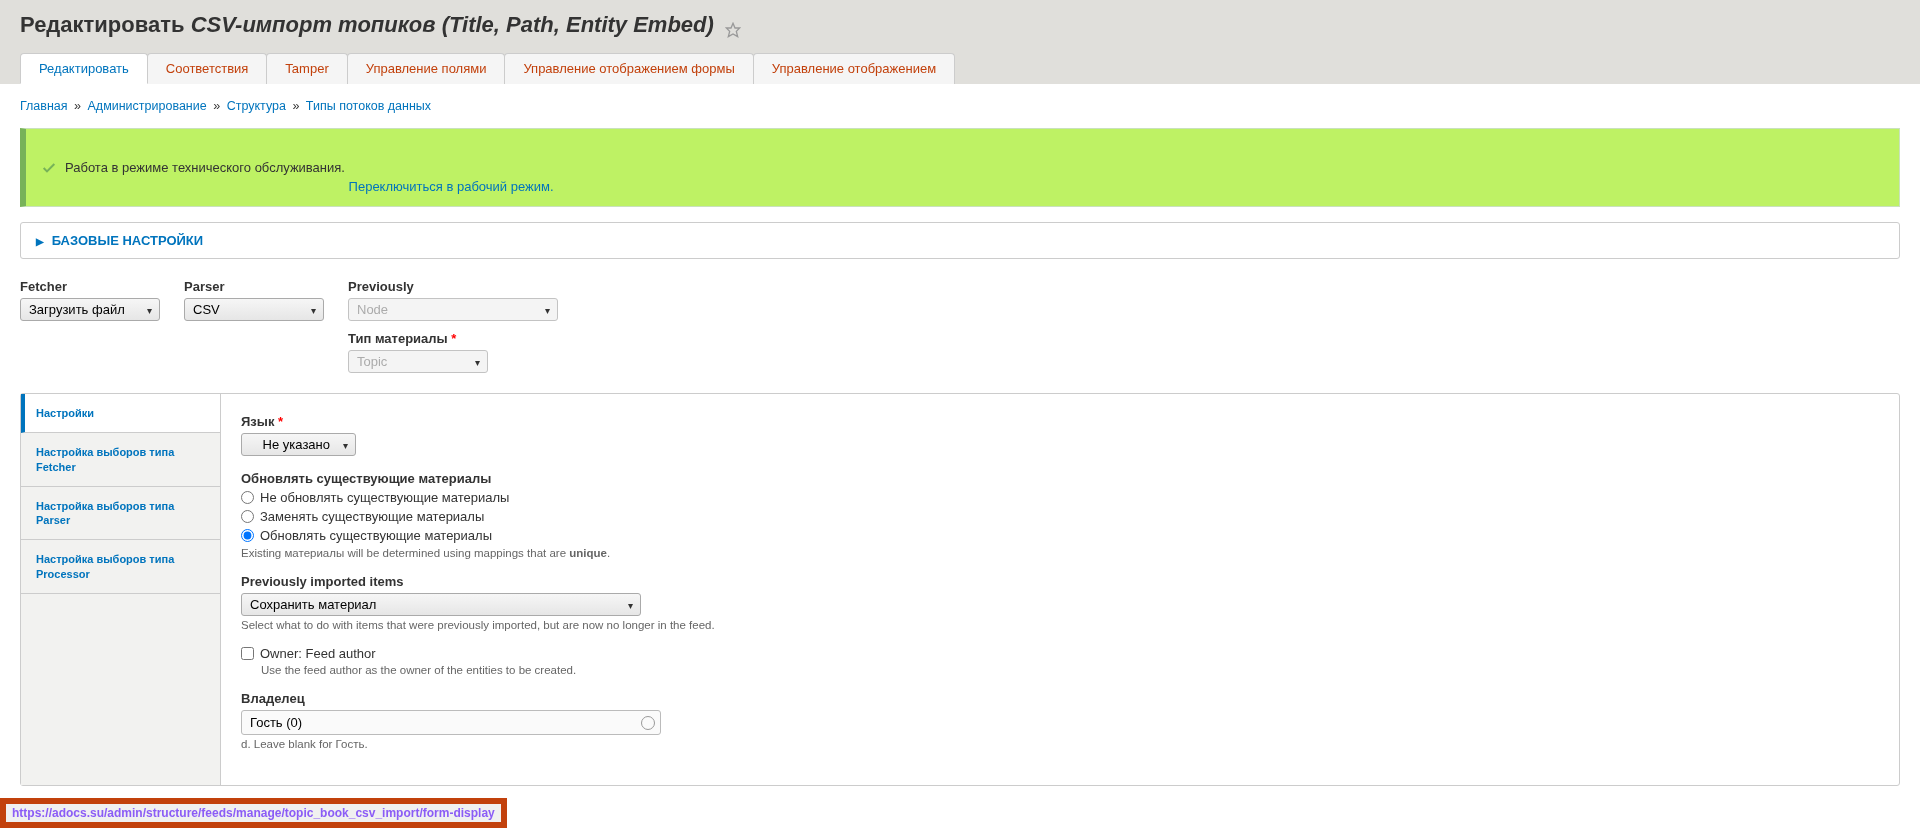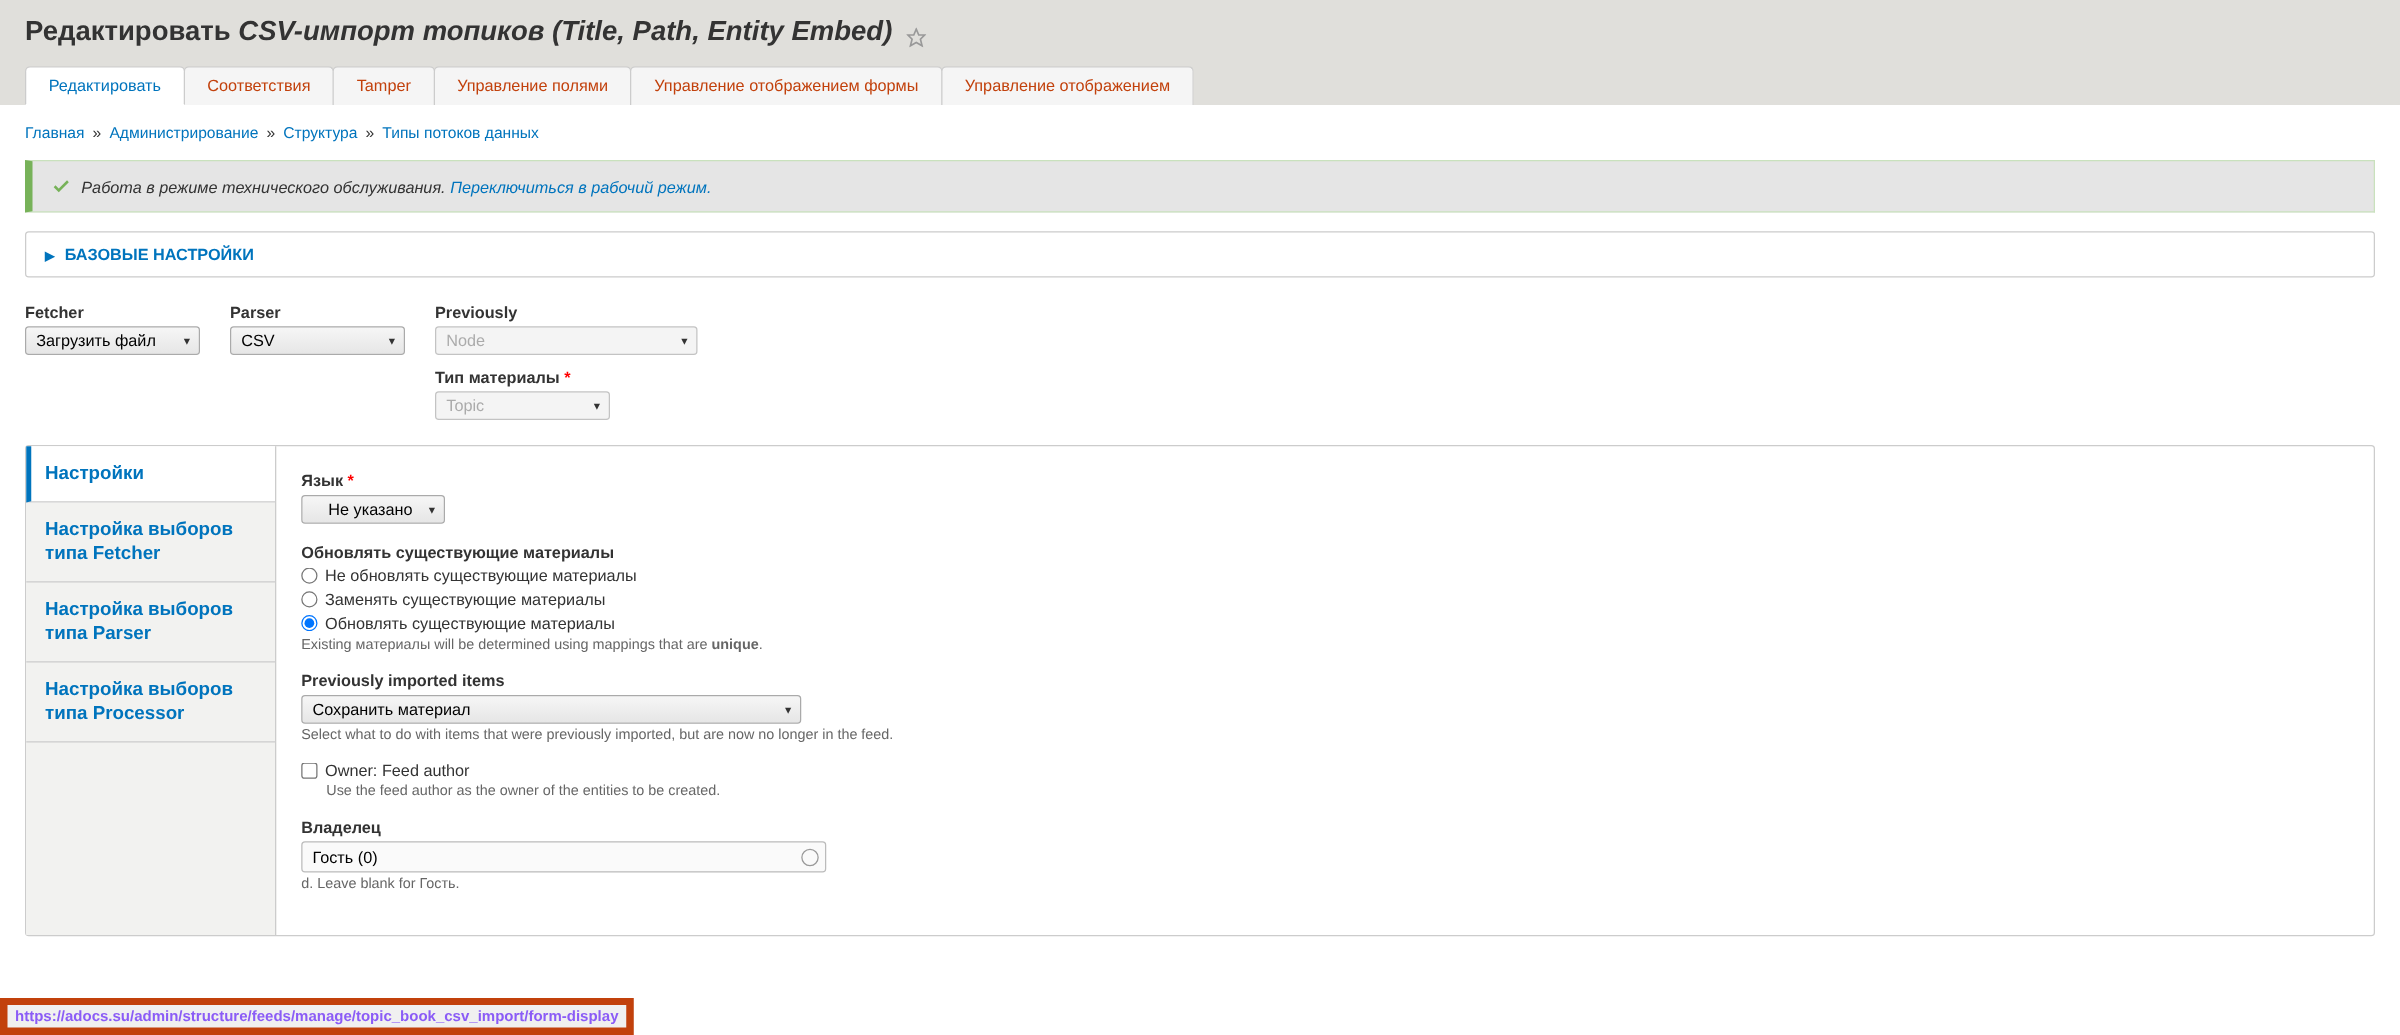--- a/index.html
+++ b/index.html
@@ -57,35 +57,34 @@
   }
   .breadcrumb {
     font-size: 12.5px;
     margin-bottom: 15px;
   }
   .breadcrumb a { color: #0074bd; text-decoration: none; }
   .breadcrumb .sep { color: #333; margin: 0 3px; }
   .status-message {
     border: 1px solid #c9e1bd;
     border-left: 6px solid #77b259;
-    background: #e5e5e5;
+    background: #bef264;
     padding: 12px 15px;
     margin-bottom: 15px;
     font-size: 13px;
     display: flex;
     align-items: center;
-    font-style: italic;
   }
   .status-message .check-icon {
     width: 16px;
     height: 16px;
     margin-right: 8px;
     color: #77b259;
   }
-  .status-message a { color: #0074bd; text-decoration: none; }
+  .status-message a { color: #0074bd; text-decoration: none; margin-top: 38px; }
   .details-box {
     border: 1px solid #ccc;
     border-radius: 3px;
     padding: 10px 15px;
     margin-bottom: 20px;
   }
   .details-summary {
     color: #0074bd;
     font-weight: bold;
     font-size: 13px;
@@ -148,21 +147,21 @@
   .vertical-tabs-menu {
     width: 200px;
     background: #f2f2f0;
     border-right: 1px solid #ccc;
   }
   .vtab-item {
     padding: 12px 15px;
     border-bottom: 1px solid #ccc;
     color: #0074bd;
     font-weight: bold;
-    font-size: 15px;
+    font-size: 11px;
     cursor: pointer;
     line-height: 1.3;
   }
   .vtab-item.active {
     background: #fff;
     color: #333;
     border-left: 4px solid #0074bd;
     padding-left: 11px;
   }
   .vtab-item.active { color: #0074bd; }

